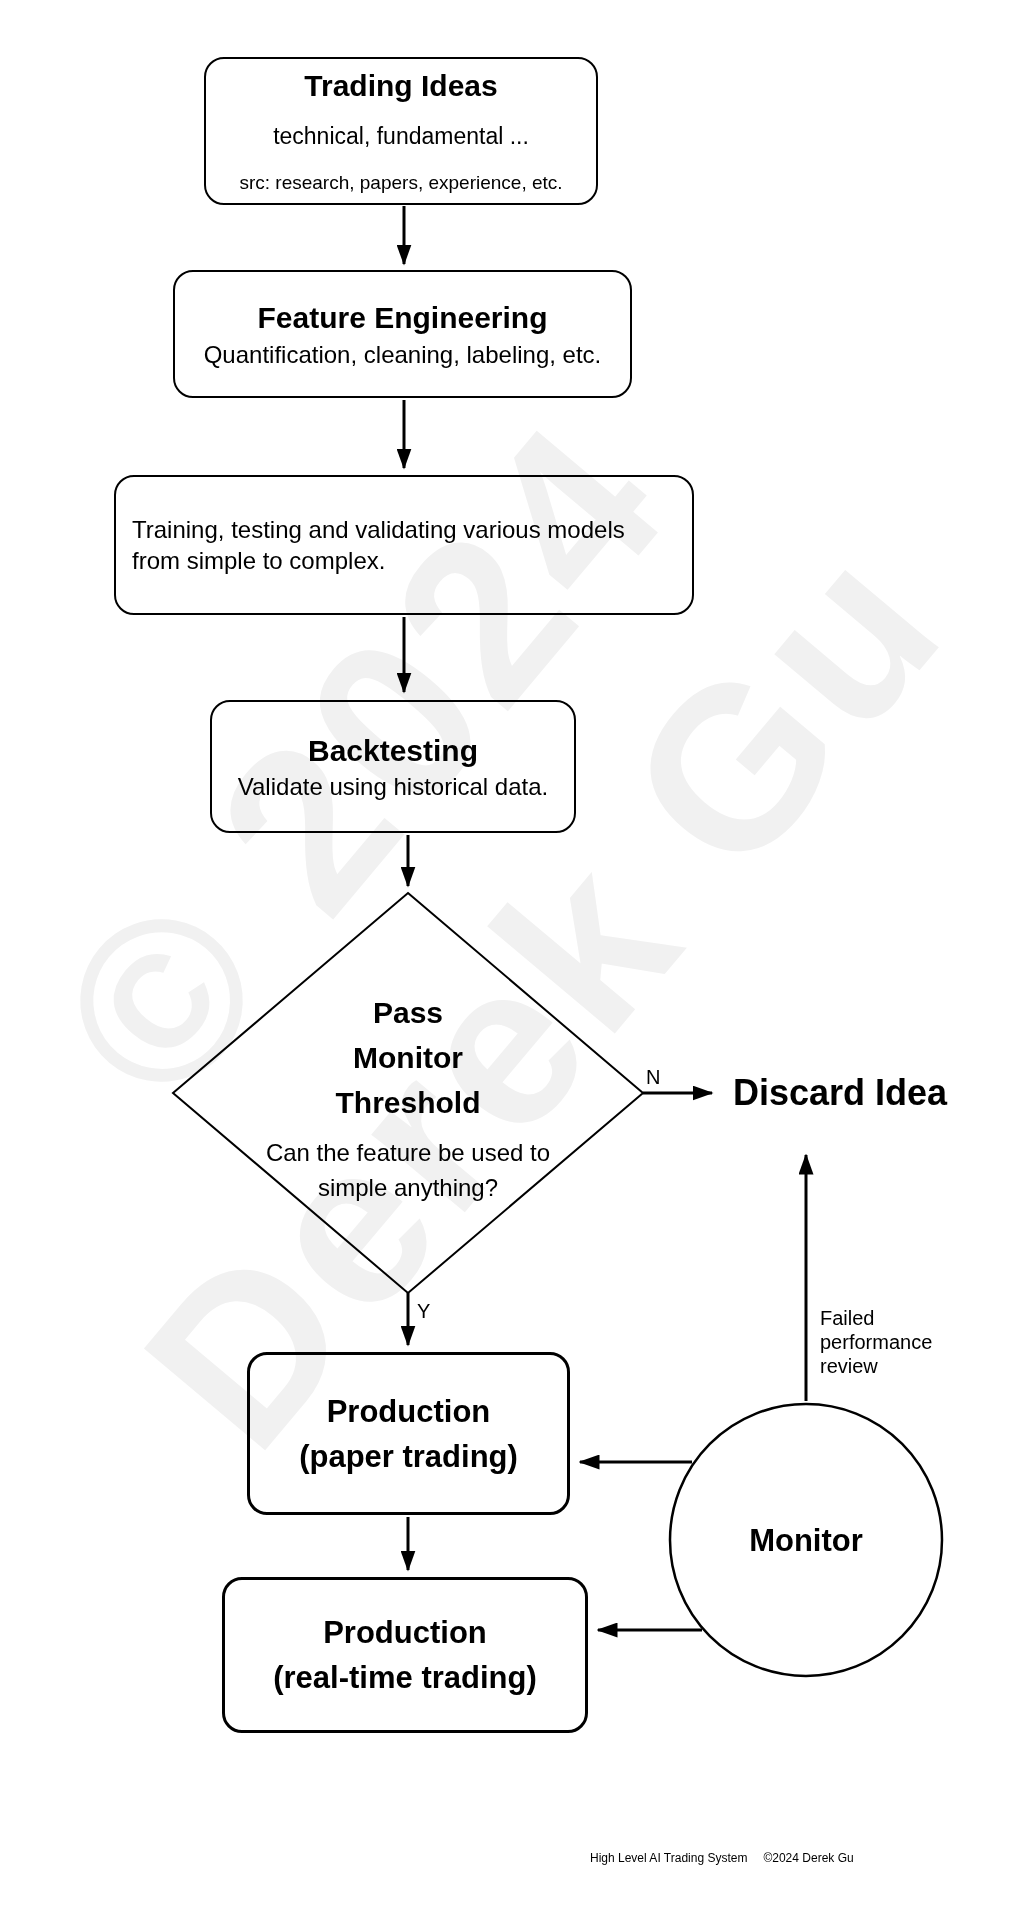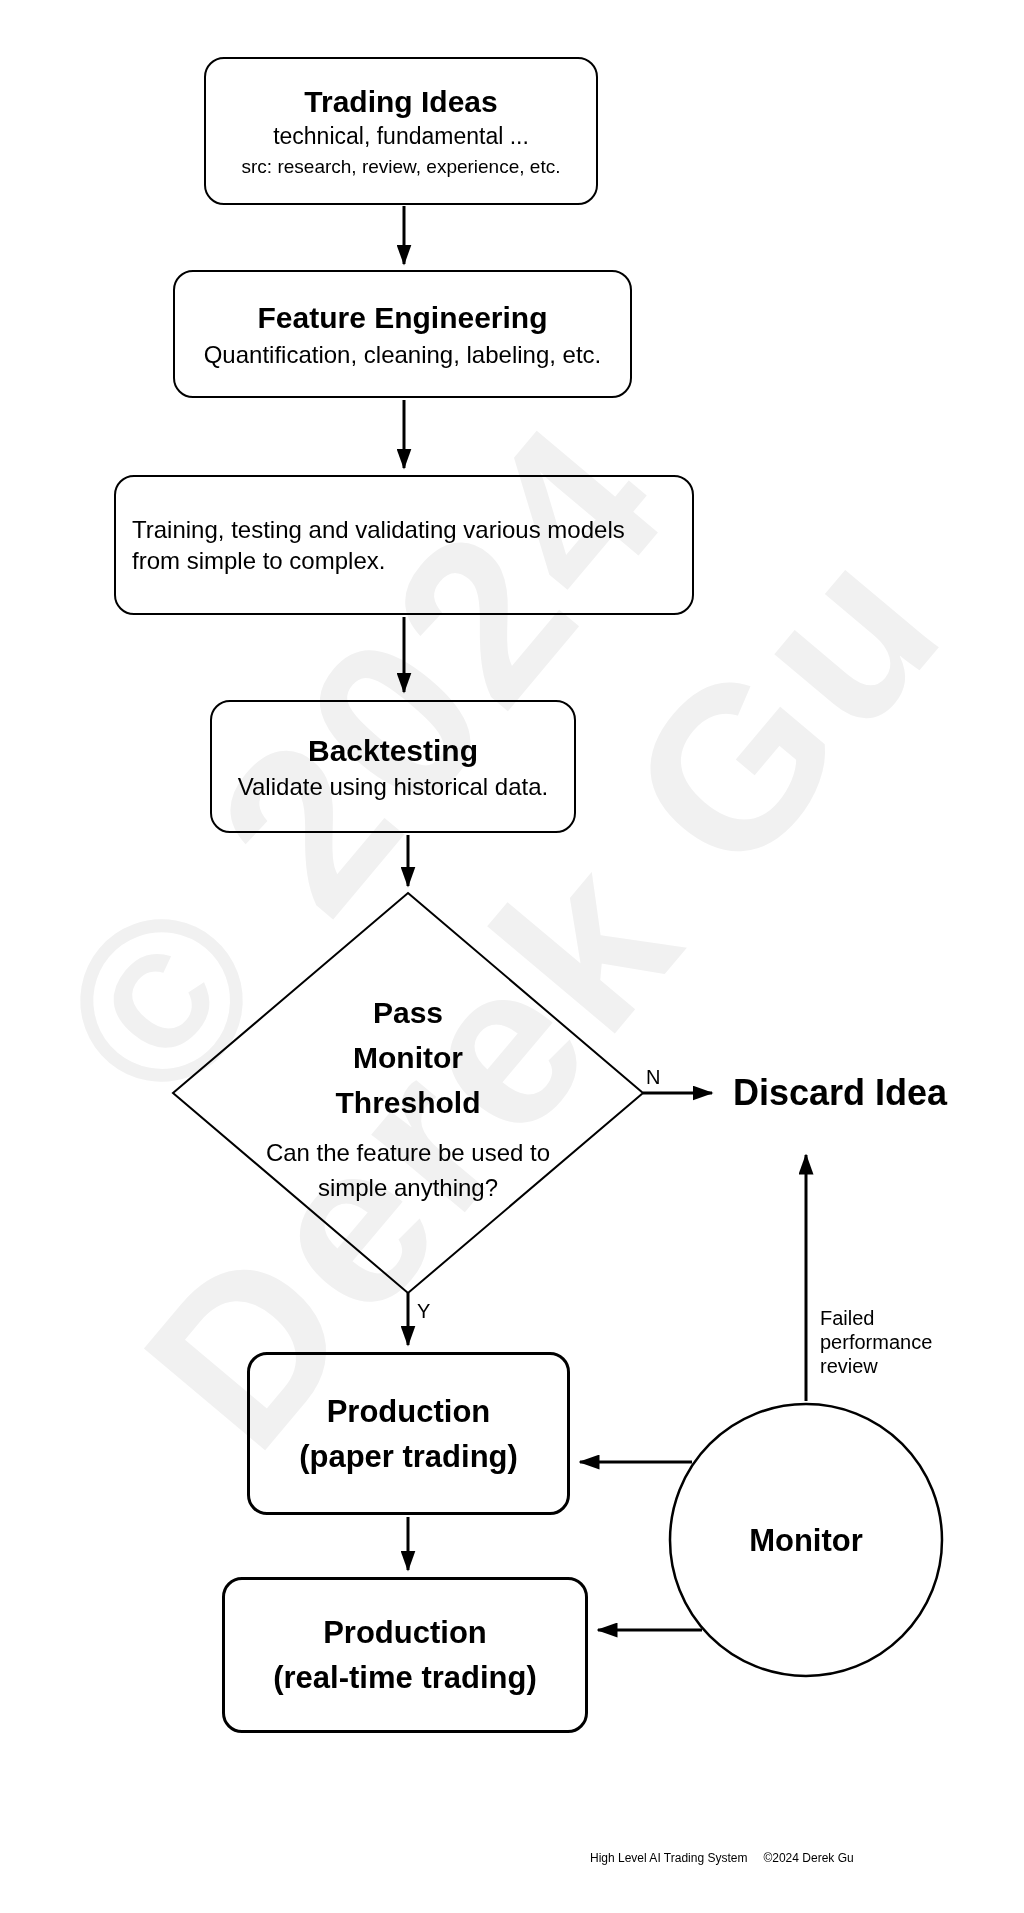--- a/index.html
+++ b/index.html
@@ -70,24 +70,24 @@
     <line x1="404" y1="617" x2="404" y2="692" stroke="#000" stroke-width="3" marker-end="url(#ah)"></line>
     <line x1="408" y1="835" x2="408" y2="886" stroke="#000" stroke-width="3" marker-end="url(#ah)"></line>
     <line x1="643" y1="1093" x2="712" y2="1093" stroke="#000" stroke-width="3" marker-end="url(#ah)"></line>
     <line x1="408" y1="1293" x2="408" y2="1345" stroke="#000" stroke-width="3" marker-end="url(#ah)"></line>
     <line x1="408" y1="1517" x2="408" y2="1570" stroke="#000" stroke-width="3" marker-end="url(#ah)"></line>
     <line x1="692" y1="1462" x2="580" y2="1462" stroke="#000" stroke-width="3" marker-end="url(#ah)"></line>
     <line x1="702" y1="1630" x2="598" y2="1630" stroke="#000" stroke-width="3" marker-end="url(#ah)"></line>
     <line x1="806" y1="1401" x2="806" y2="1155" stroke="#000" stroke-width="3" marker-end="url(#ah)"></line>
   </svg>
 
-  <div class="node" style="left:204px;top:57px;width:394px;height:148px;">
+  <div class="node" style="left:204px;top:57px;width:394px;height:148px;gap:16px;">
     <div class="title">Trading Ideas</div>
     <div class="subtitle" style="font-size:23px;">technical, fundamental ...</div>
-    <div class="note">src: research, review, experience, etc.</div>
+    <div class="note">src: research, papers, experience, etc.</div>
   </div>
 
   <div class="node" style="left:173px;top:270px;width:459px;height:128px;">
     <div class="title">Feature Engineering</div>
     <div class="subtitle">Quantification, cleaning, labeling, etc.</div>
   </div>
 
   <div class="node" style="left:114px;top:475px;width:580px;height:140px;">
     <div class="subtitle left-sub">Training, testing and validating various models</div>
     <div class="subtitle left-sub">from simple to complex.</div>

